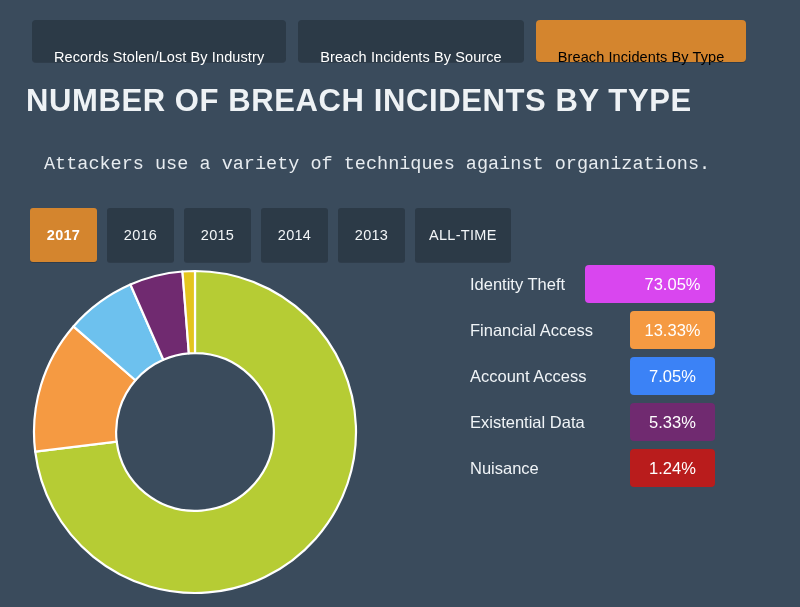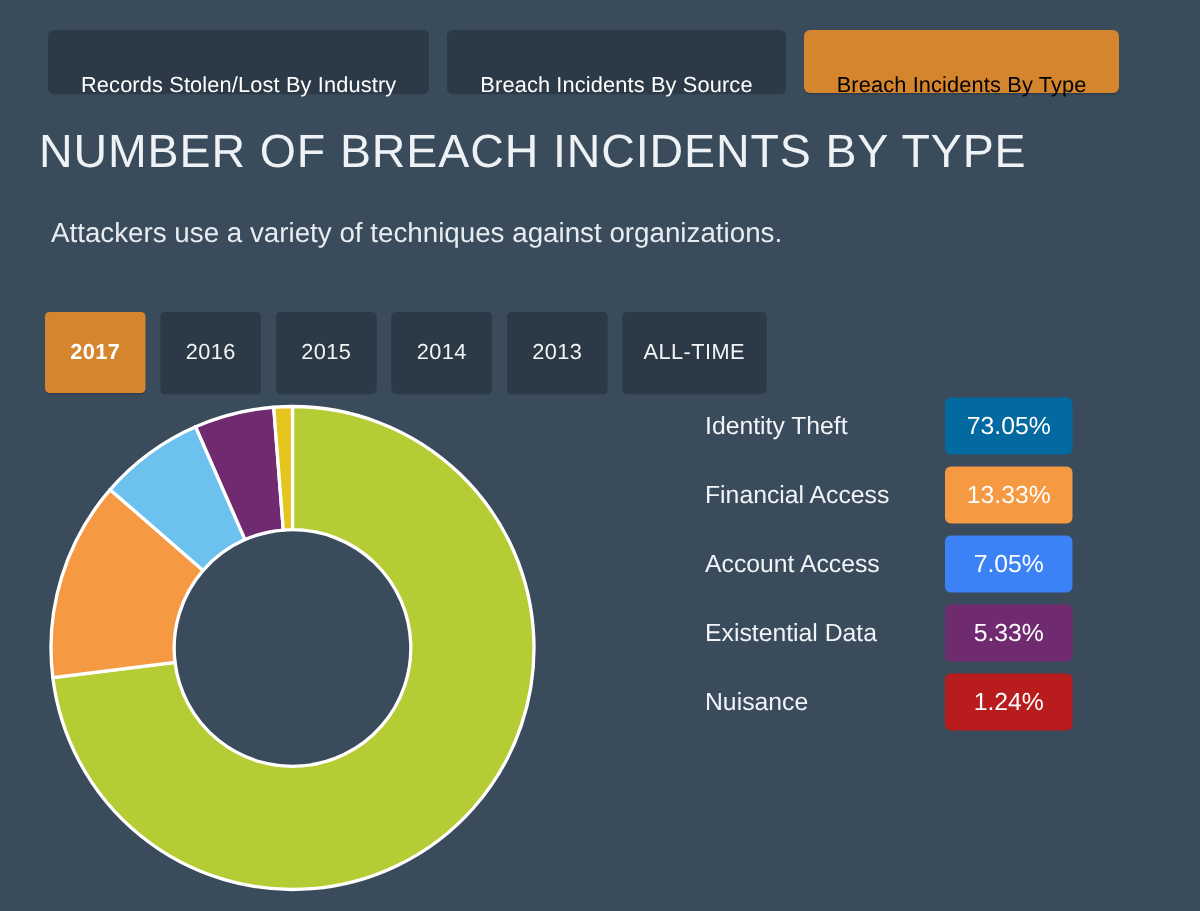--- a/index.html
+++ b/index.html
@@ -46,33 +46,34 @@
   }
 
   
   .page-title {
     position: absolute;
     top: 83px;
     left: 26px;
     font-size: 31px;
     letter-spacing: 0.6px;
     color: #eef2f5;
-    font-weight: 400;
+    font-weight: 700;
     margin: 0;
     white-space: nowrap;
   }
   .page-subtitle {
     position: absolute;
     top: 138px;
     left: 28px;
     font-size: 18.5px;
     color: #e7ecf0;
-    margin: 6px;
+    margin: 16px;
     font-weight: 400;
     white-space: nowrap;
+    font-family: Liberation Mono, monospace;
   }
 
   
   .yearbar {
     position: absolute;
     top: 208px;
     left: 30px;
     display: flex;
     gap: 10px;
   }
@@ -166,21 +167,21 @@
       <path d="M 43.43278412810774 59.442375807539406 A 161 161 0 0 1 100.40993434894905 17.524159879684277 L 133.35086783098504 92.73683834104529 A 78.89 78.89 0 0 0 105.4320642227728 113.2767641456943 Z" fill="#6dc1ee" stroke="#ffffff" stroke-width="2.2" stroke-linejoin="round"></path>
       <path d="M 100.40993434894905 17.524159879684277 A 161 161 0 0 1 152.4689355177562 4.488404085742616 L 158.85977840370055 86.34931800201389 A 78.89 78.89 0 0 0 133.35086783098504 92.73683834104529 Z" fill="#702a70" stroke="#ffffff" stroke-width="2.2" stroke-linejoin="round"></path>
       <path d="M 152.4689355177562 4.488404085742616 A 161 161 0 0 1 164.99999999999997 4 L 164.99999999999997 86.11 A 78.89 78.89 0 0 0 158.85977840370055 86.34931800201389 Z" fill="#e4c51e" stroke="#ffffff" stroke-width="2.2" stroke-linejoin="round"></path>
     </svg>
 </div>
 
 <div class="legend">
 
   <div class="legend-row">
     <span class="legend-label">Identity Theft</span>
-    <span class="legend-value" id="lv0" style="background: #0369a1;">73.05%</span>
+    <span class="legend-value" id="lv0" style="background: #d946ef; padding-left: 45px;">73.05%</span>
   </div>
 
   <div class="legend-row">
     <span class="legend-label">Financial Access</span>
     <span class="legend-value" id="lv1" style="background: rgb(245, 154, 66);">13.33%</span>
   </div>
 
   <div class="legend-row">
     <span class="legend-label">Account Access</span>
     <span class="legend-value" id="lv2" style="background: #3b82f6;">7.05%</span>

